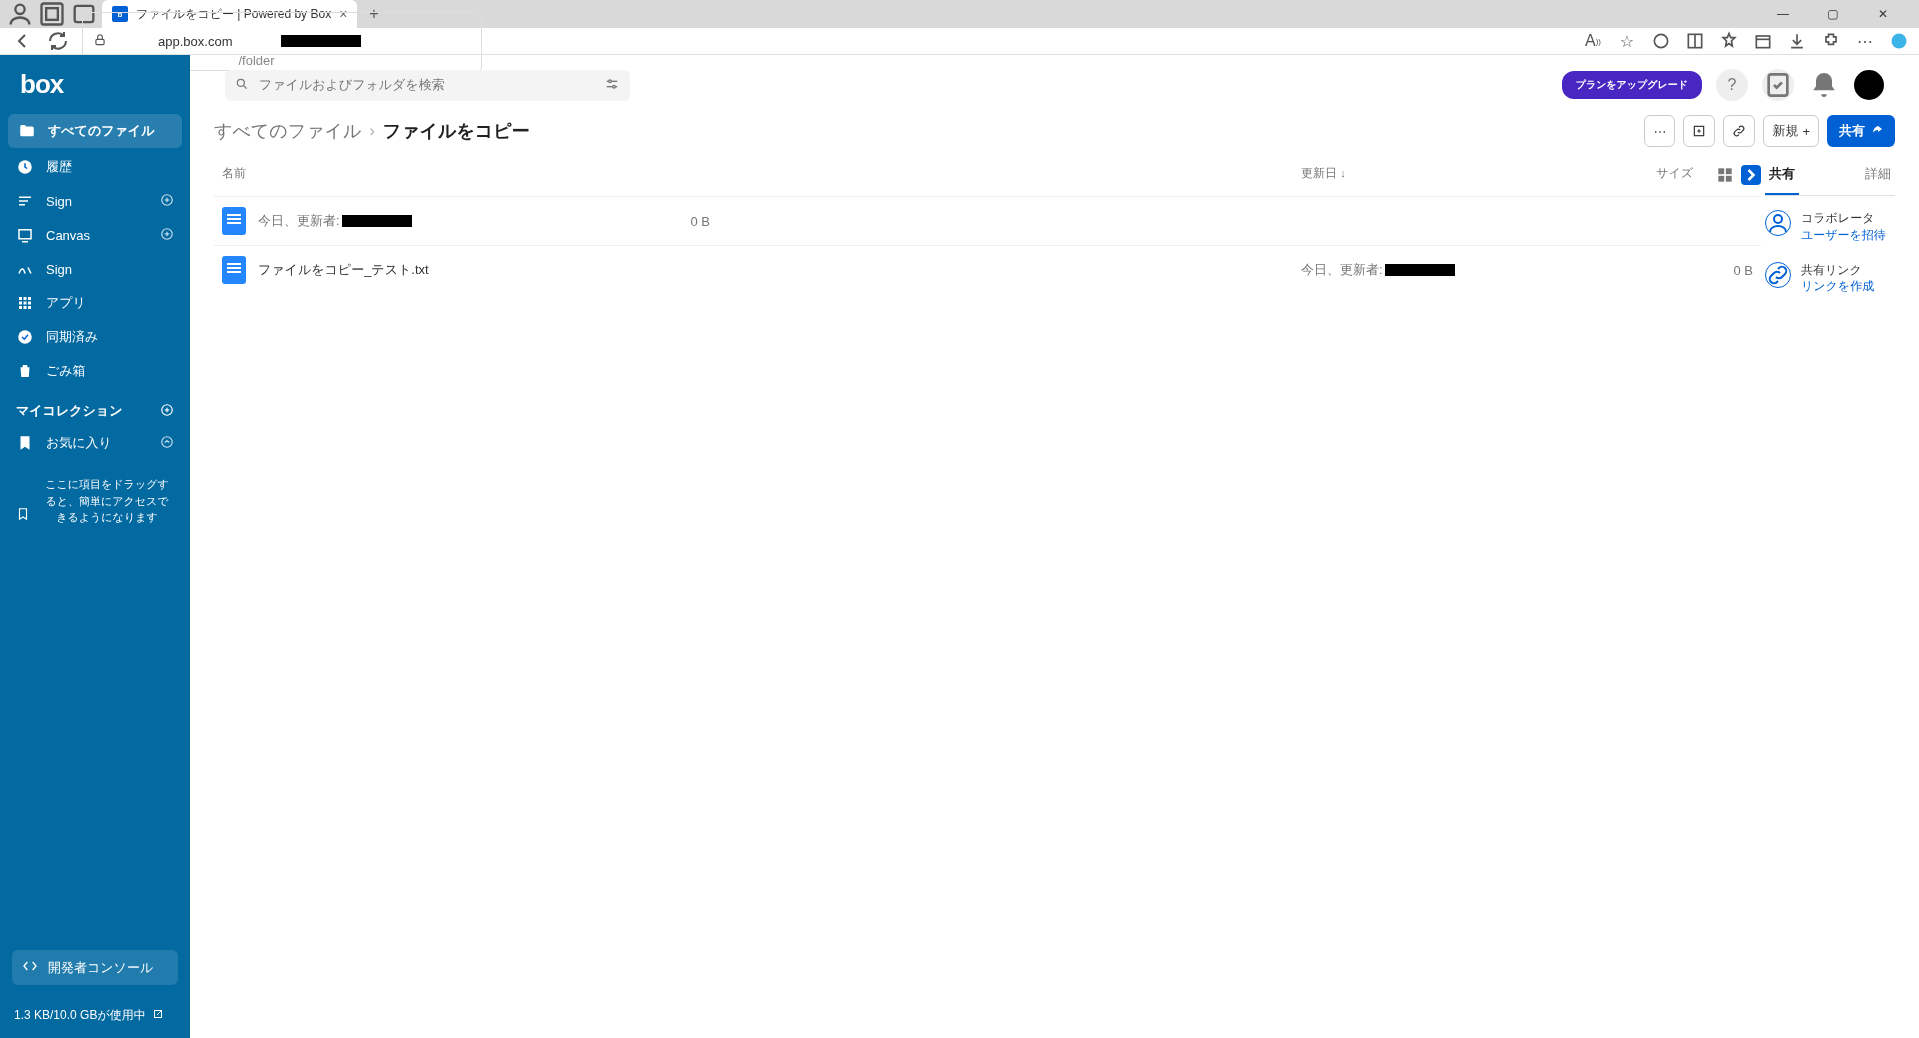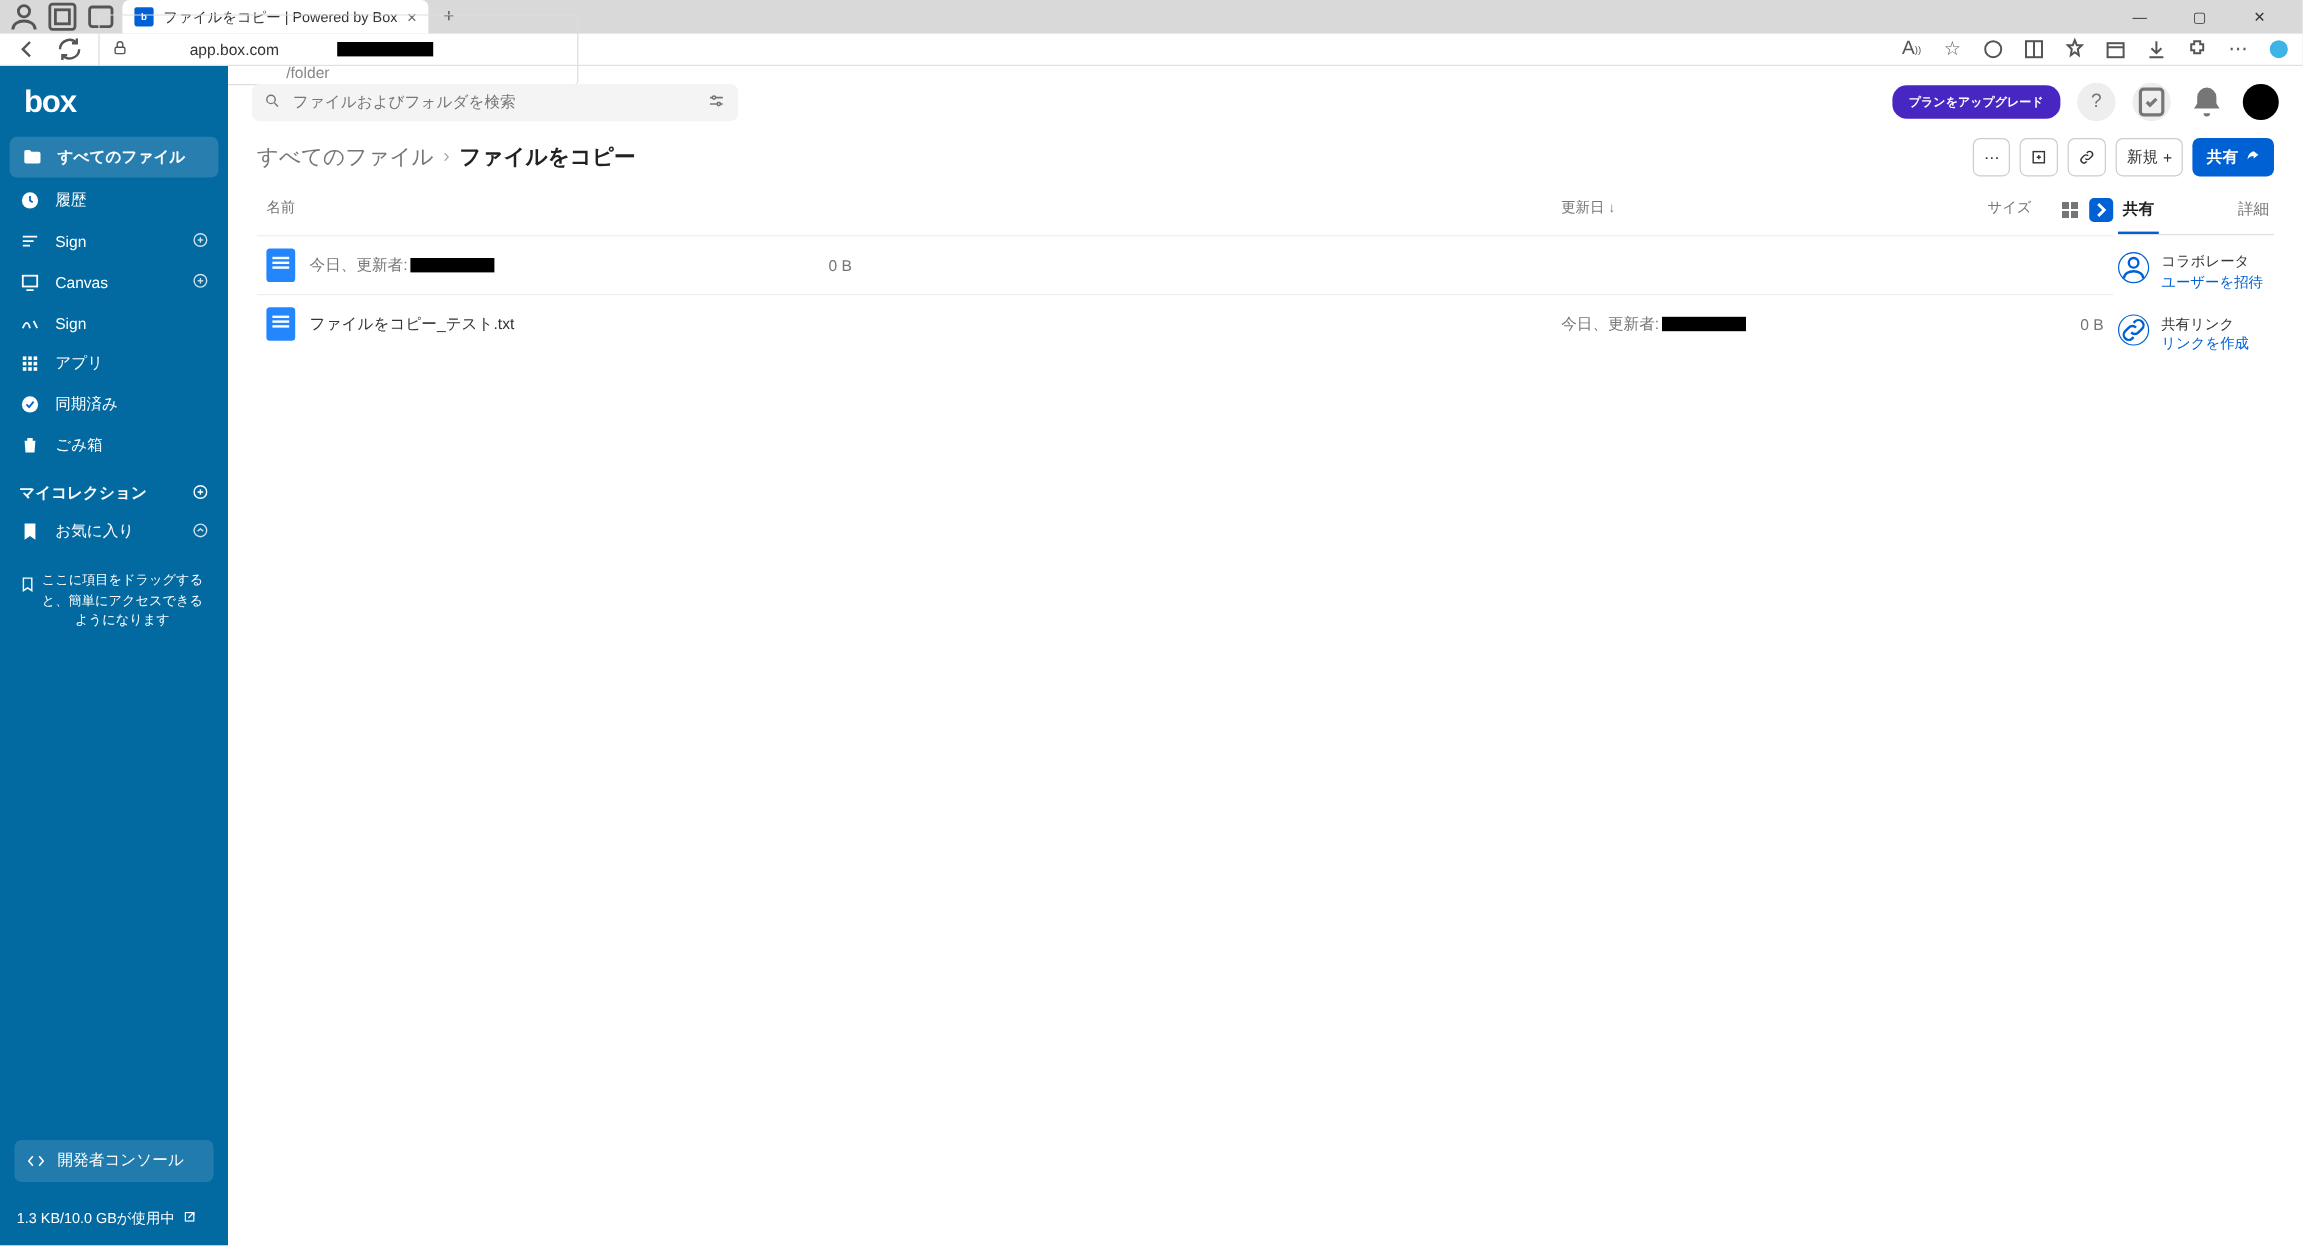--- a/index.html
+++ b/index.html
@@ -28,28 +28,28 @@
 
 .app { display: flex; height: 983px; }
 .sidebar { width: 190px; background: #0369a1; color: #fff; display: flex; flex-direction: column; }
 .logo { padding: 14px 20px 12px; font-size: 26px; font-weight: bold; letter-spacing: -1px; }
 .nav-item { display: flex; align-items: center; padding: 8px 16px; gap: 12px; font-size: 13px; cursor: pointer; }
 .nav-item.active { background: rgba(255,255,255,0.15); border-radius: 6px; margin: 2px 8px; padding: 8px 10px; font-weight: 600; }
 .nav-item .ico { width: 18px; height: 18px; display:flex; align-items:center; justify-content:center; flex-shrink:0; }
 .nav-item .add { margin-left: auto; opacity: 0.8; }
 .section-label { padding: 14px 16px 6px; font-size: 13px; font-weight: 600; display:flex; align-items:center; }
 .section-label .add { margin-left: auto; }
-.drag-hint { margin: 10px 16px; padding: 6px 0; font-size: 11px; color: #fff; display:flex; align-items:flex-start; line-height:1.5; text-align:center; }
+.drag-hint { margin: 10px 16px; padding: 6px 0; font-size: 11px; color: #fff; display:flex; gap:10px; align-items:flex-end; line-height:1.5; text-align:center; }
 .drag-hint .ico { flex-shrink:0; margin-top:4px; }
 .sidebar-bottom { margin-top: auto; }
-.dev-console { margin: 12px; padding: 8px 10px; background: rgba(255,255,255,0.12); border-radius: 6px; display:flex; gap:10px; font-size:13px; }
+.dev-console { margin: 12px; padding: 8px 10px; background: rgba(255,255,255,0.12); border-radius: 6px; display:flex; align-items:center; gap:10px; font-size:13px; }
 .storage { padding: 10px 14px 14px; font-size: 12px; display:flex; align-items:center; gap:6px; }
 
 .main { flex: 1; display: flex; flex-direction: column; padding: 0 0 0 0; }
-.topbar { display: flex; align-items: center; padding: 14px 20px 8px; }
+.topbar { display: flex; align-items: center; padding: 14px 35px 8px; }
 .search { background: #f4f4f4; border-radius: 6px; display: flex; align-items: center; padding: 6px 10px; width: 405px; gap: 10px; color: #767676; font-size: 13px; }
 .search .filter-ico { margin-left: auto; }
 .topbar-right { margin-left: auto; display: flex; align-items: center; gap: 14px; }
 .upgrade-btn { background: #4826c2; color: #fff; border-radius: 12px; padding: 7px 14px; font-size: 10px; font-weight: 600; }
 .hdr-ico { width: 32px; height: 32px; border-radius: 50%; background: #eee; display:flex; align-items:center; justify-content:center; color:#767676; }
 .hdr-ico.plain { background: transparent; }
 .avatar { width: 30px; height: 30px; border-radius: 50%; background: #000; }
 
 .crumb-row { display: flex; align-items: center; padding: 6px 24px 12px; gap: 8px; }
 .crumb { font-size: 18px; color: #767676; }

